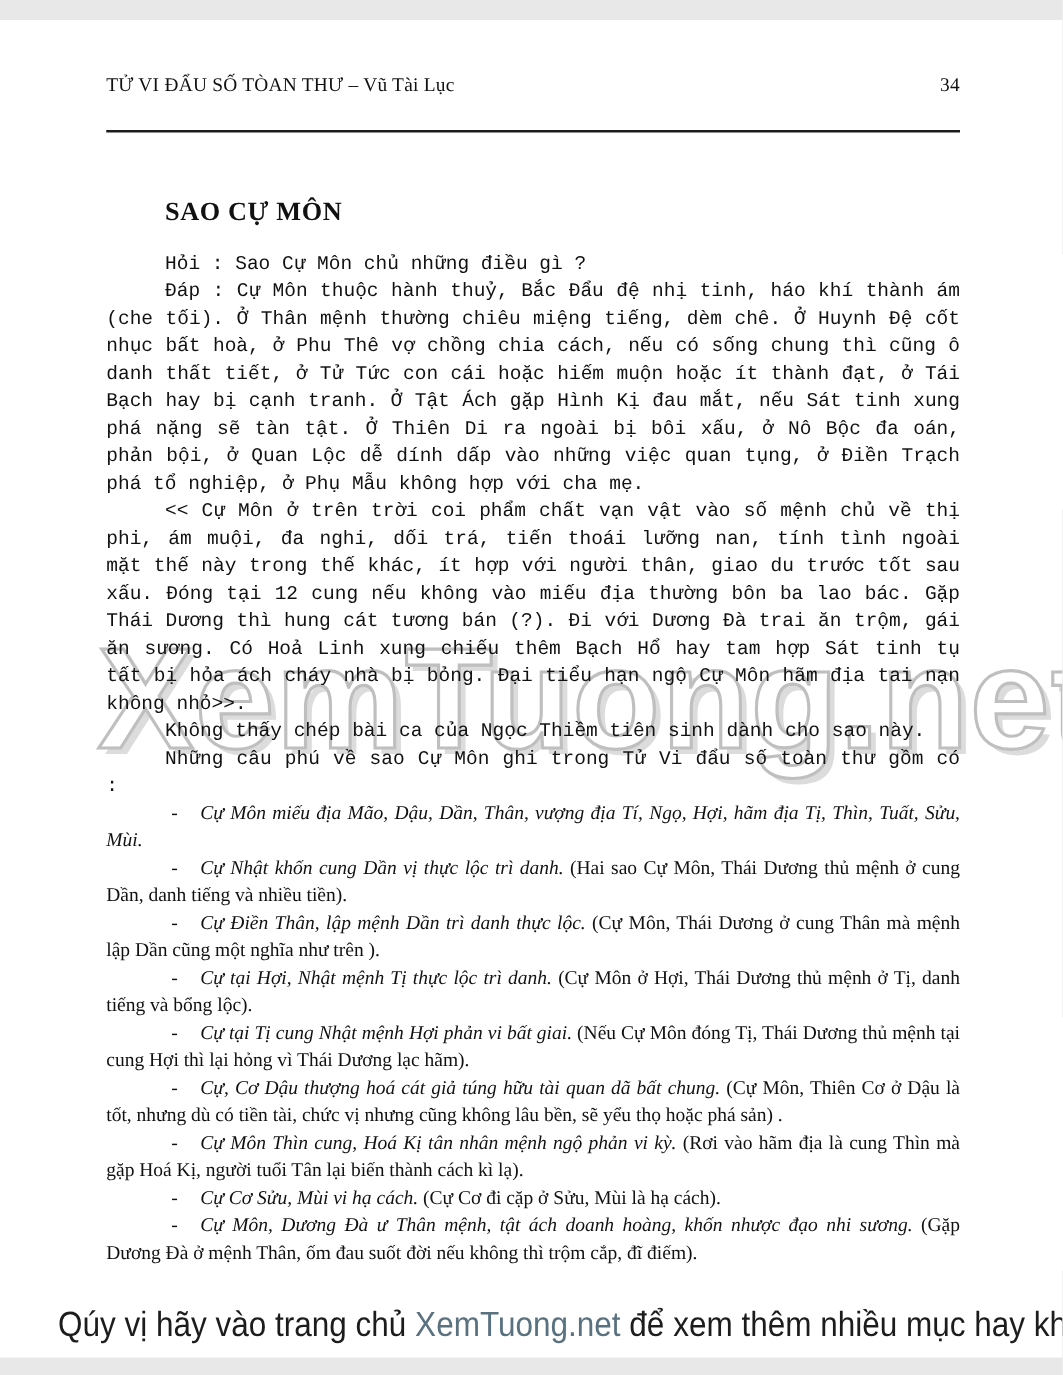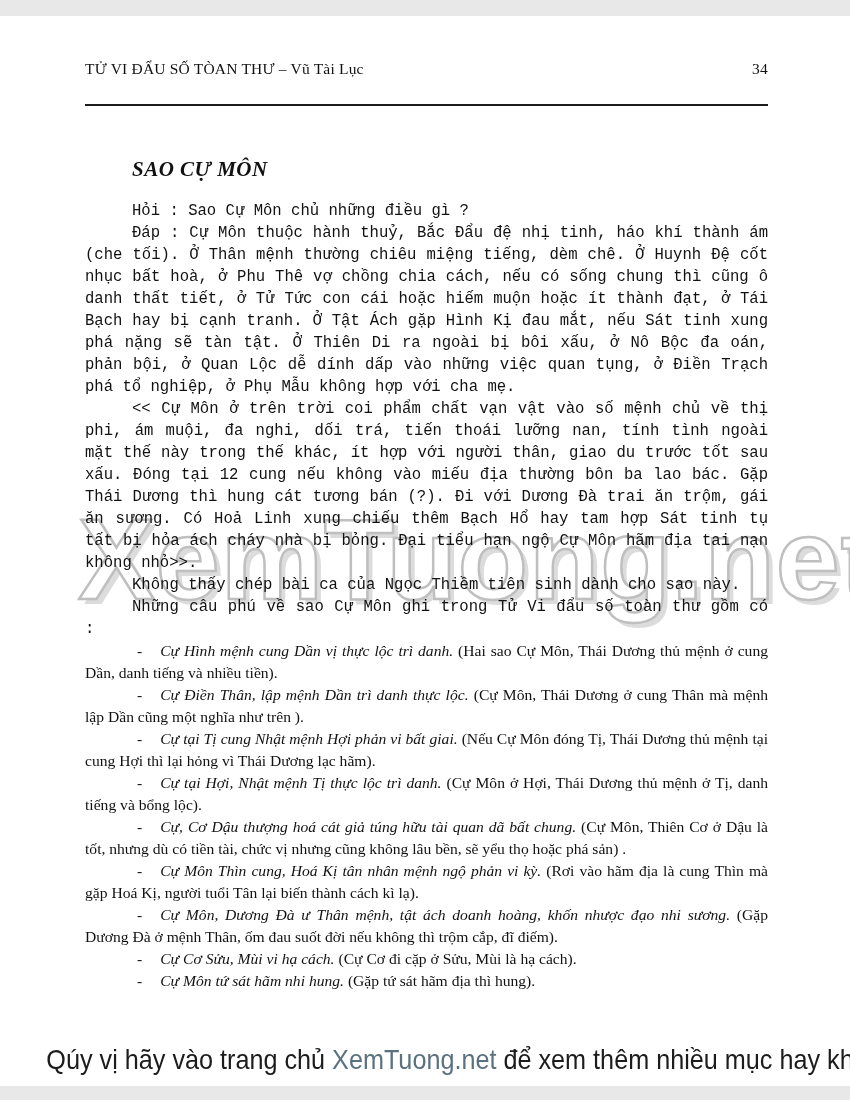--- a/index.html
+++ b/index.html
@@ -27,21 +27,20 @@
     letter-spacing:1px;
     user-select:none;
   }
   .bodytext{
     position:absolute;top:142px;left:85px;width:683px;z-index:1;
     font-size:15.6px;line-height:22px;text-align:justify;
   }
   .section-heading{
     font-size:21px;font-weight:bold;margin:0 0 20px 47px;
     letter-spacing:.5px;
-    font-style:italic;
   }
   .para{margin:0;text-indent:47px;font-family:Liberation Mono, monospace;}
   .item{margin:0;text-indent:52px;}
   .item .marker{margin-right:18px;}
   .item .em{font-style:italic;}
   .footer{
     position:absolute;bottom:10px;left:0;width:100%;
     text-align:center;z-index:2;
     font-family:"Liberation Sans","DejaVu Sans",sans-serif;
     font-size:28px;color:#1c1c1c;white-space:nowrap;
@@ -65,29 +64,29 @@
 
   <div class="bodytext">
     <h1 class="section-heading">SAO CỰ MÔN</h1>
 
     <p class="para">Hỏi : Sao Cự Môn chủ những điều gì ?</p>
     <p class="para">Đáp : Cự Môn thuộc hành thuỷ, Bắc Đẩu đệ nhị tinh, háo khí thành ám (che tối). Ở Thân mệnh thường chiêu miệng tiếng, dèm chê. Ở Huynh Đệ cốt nhục bất hoà, ở Phu Thê vợ chồng chia cách, nếu có sống chung thì cũng ô danh thất tiết, ở Tử Tức con cái hoặc hiếm muộn hoặc ít thành đạt, ở Tái Bạch hay bị cạnh tranh. Ở Tật Ách gặp Hình Kị đau mắt, nếu Sát tinh xung phá nặng sẽ tàn tật. Ở Thiên Di ra ngoài bị bôi xấu, ở Nô Bộc đa oán, phản bội, ở Quan Lộc dễ dính dấp vào những việc quan tụng, ở Điền Trạch phá tổ nghiệp, ở Phụ Mẫu không hợp với cha mẹ.</p>
     <p class="para">&lt;&lt; Cự Môn ở trên trời coi phẩm chất vạn vật vào số mệnh chủ về thị phi, ám muội, đa nghi, dối trá, tiến thoái lưỡng nan, tính tình ngoài mặt thế này trong thế khác, ít hợp với người thân, giao du trước tốt sau xấu. Đóng tại 12 cung nếu không vào miếu địa thường bôn ba lao bác. Gặp Thái Dương thì hung cát tương bán (?). Đi với Dương Đà trai ăn trộm, gái ăn sương. Có Hoả Linh xung chiếu thêm Bạch Hổ hay tam hợp Sát tinh tụ tất bị hỏa ách cháy nhà bị bỏng. Đại tiểu hạn ngộ Cự Môn hãm địa tai nạn không nhỏ&gt;&gt;.</p>
     <p class="para">Không thấy chép bài ca của Ngọc Thiềm tiên sinh dành cho sao này.</p>
     <p class="para">Những câu phú về sao Cự Môn ghi trong Tử Vi đẩu số toàn thư gồm có :</p>
 
-    <p class="item"><span class="marker">-</span><i class="em">Cự Hình mệnh cung Dần vị thực lộc trì danh.</i> <span>(Hai sao Cự Môn, Thái Dương thủ mệnh ở cung Dần, danh tiếng và nhiều tiền).</span></p>
+    <p class="item"><span class="marker">-</span><i class="em">Cự Môn miếu địa Mão, Dậu, Dần, Thân, vượng địa Tí, Ngọ, Hợi, hãm địa Tị, Thìn, Tuất, Sửu, Mùi.</i> <span></span></p>
+    <p class="item"><span class="marker">-</span><i class="em">Cự Nhật khốn cung Dần vị thực lộc trì danh.</i> <span>(Hai sao Cự Môn, Thái Dương thủ mệnh ở cung Dần, danh tiếng và nhiều tiền).</span></p>
     <p class="item"><span class="marker">-</span><i class="em">Cự Điền Thân, lập mệnh Dần trì danh thực lộc.</i> <span>(Cự Môn, Thái Dương ở cung Thân mà mệnh lập Dần cũng một nghĩa như trên ).</span></p>
+    <p class="item"><span class="marker">-</span><i class="em">Cự tại Hợi, Nhật mệnh Tị thực lộc trì danh.</i> <span>(Cự Môn ở Hợi, Thái Dương thủ mệnh ở Tị, danh tiếng và bổng lộc).</span></p>
     <p class="item"><span class="marker">-</span><i class="em">Cự tại Tị cung Nhật mệnh Hợi phản vi bất giai.</i> <span>(Nếu Cự Môn đóng Tị, Thái Dương thủ mệnh tại cung Hợi thì lại hỏng vì Thái Dương lạc hãm).</span></p>
-    <p class="item"><span class="marker">-</span><i class="em">Cự tại Hợi, Nhật mệnh Tị thực lộc trì danh.</i> <span>(Cự Môn ở Hợi, Thái Dương thủ mệnh ở Tị, danh tiếng và bổng lộc).</span></p>
     <p class="item"><span class="marker">-</span><i class="em">Cự, Cơ Dậu thượng hoá cát giả túng hữu tài quan dã bất chung.</i> <span>(Cự Môn, Thiên Cơ ở Dậu là tốt, nhưng dù có tiền tài, chức vị nhưng cũng không lâu bền, sẽ yểu thọ hoặc phá sản) .</span></p>
     <p class="item"><span class="marker">-</span><i class="em">Cự Môn Thìn cung, Hoá Kị tân nhân mệnh ngộ phản vi kỳ.</i> <span>(Rơi vào hãm địa là cung Thìn mà gặp Hoá Kị, người tuổi Tân lại biến thành cách kì lạ).</span></p>
+    <p class="item"><span class="marker">-</span><i class="em">Cự Cơ Sửu, Mùi vi hạ cách.</i> <span>(Cự Cơ đi cặp ở Sửu, Mùi là hạ cách).</span></p>
     <p class="item"><span class="marker">-</span><i class="em">Cự Môn, Dương Đà ư Thân mệnh, tật ách doanh hoàng, khốn nhược đạo nhi sương.</i> <span>(Gặp Dương Đà ở mệnh Thân, ốm đau suốt đời nếu không thì trộm cắp, đĩ điếm).</span></p>
-    <p class="item"><span class="marker">-</span><i class="em">Cự Cơ Sửu, Mùi vi hạ cách.</i> <span>(Cự Cơ đi cặp ở Sửu, Mùi là hạ cách).</span></p>
-    <p class="item"><span class="marker">-</span><i class="em">Cự Môn tứ sát hãm nhi hung.</i> <span>(Gặp tứ sát hãm địa thì hung).</span></p>
   </div>
 
   <div class="footer">
     <span class="inner">
       <span>Qúy vị hãy vào trang chủ </span><span class="brand">XemTuong.net</span><span> để xem thêm nhiều mục hay khác</span>
     </span>
   </div>
 
 </div>
 

